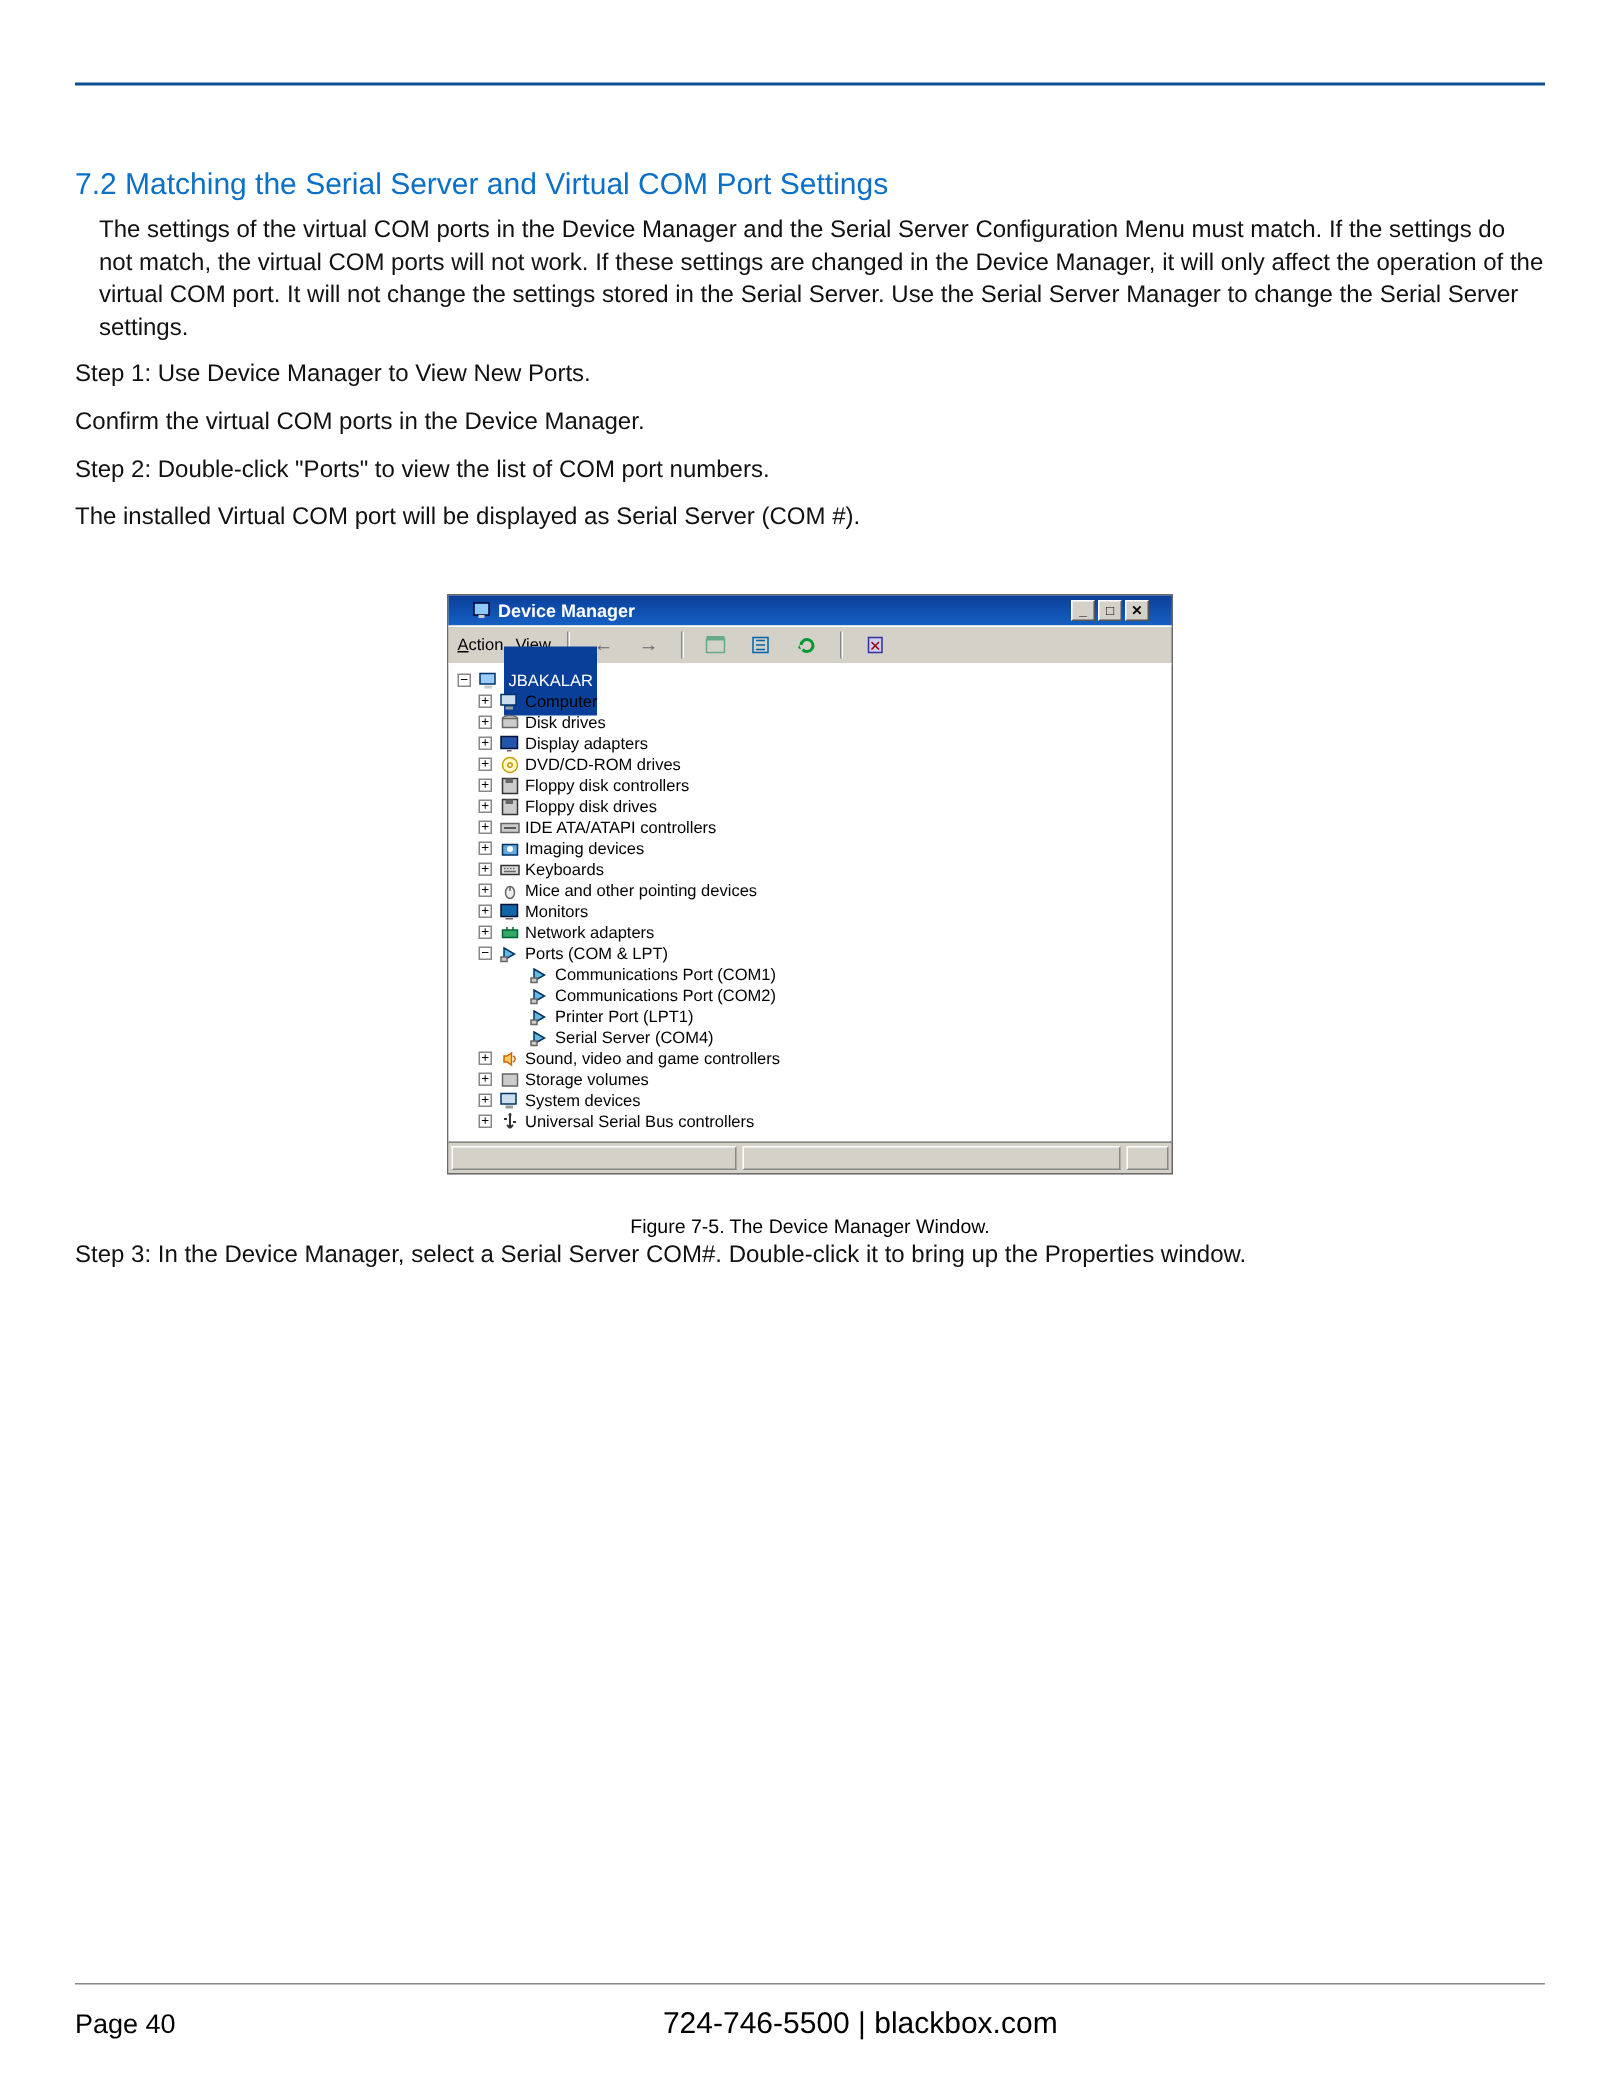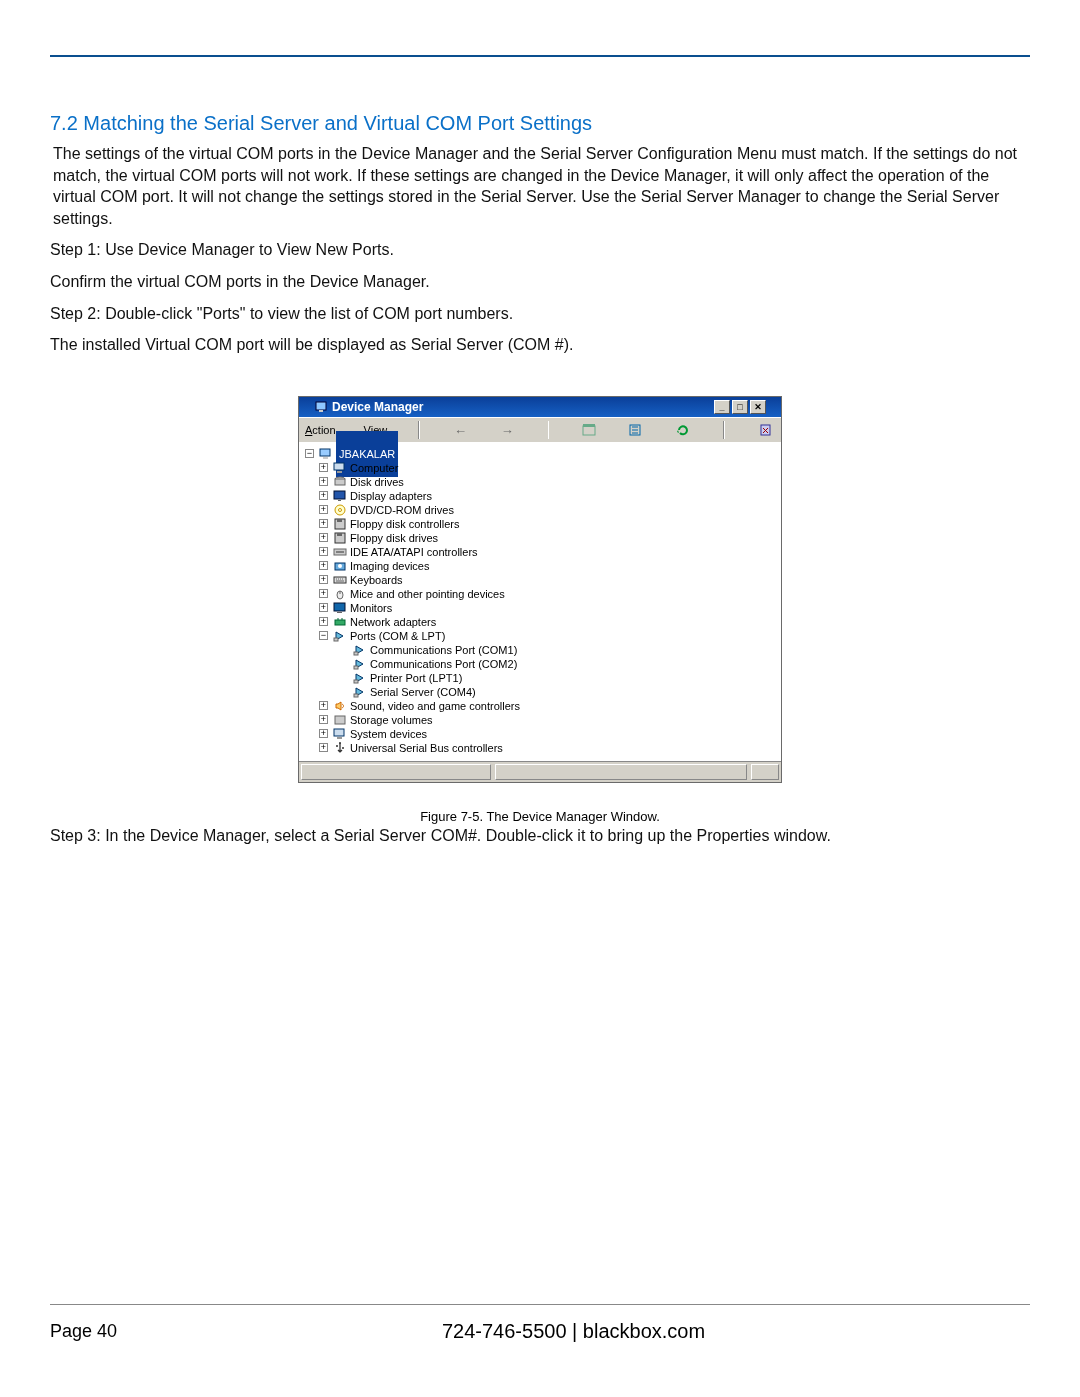--- a/index.html
+++ b/index.html
@@ -1,47 +1,47 @@
 <!DOCTYPE html>
 <html><head>
 <meta charset="utf-8">
 <style>
 html,body{margin:0;padding:0;background:#fff}
 body{width:1080px;min-height:1397px;position:relative;font-family:"Segoe UI",Arial,sans-serif;color:#000}
 .page{padding:55px 50px 0 50px}
 .chapter-title{font-size:24px;font-weight:400;color:#000;margin:0 0 8px 0}
 .rule{border:none;border-bottom:2px solid #0a4f8f;margin:0 0 55px 0}
 .section-title{font-size:20px;font-weight:400;color:#0a70c8;margin:0 0 8px 0}
-p{font-size:16px;line-height:1.35;margin:0 0 10px 3px;color:#111}
+p{font-size:16px;line-height:1.35;margin:0 0 10px 16px;color:#111}
 .step{font-size:16px;line-height:1.35;margin:0 0 10px 0}
 .figure-wrap{text-align:center;margin:40px 0 20px 0}
 .dm-window{display:inline-block;width:482px;border:1px solid #6a6a6a;text-align:left;background:#d4d1c8;box-shadow:0 0 0 1px #000 inset}
 .dm-title{background:linear-gradient(#0a3f99,#1660c4);color:#fff;font-size:12px;font-family:Tahoma,Arial,sans-serif;font-weight:bold;height:20px;display:flex;align-items:center;padding:0 15px}
 .dm-title .icon{width:14px;height:14px;margin-right:4px;display:inline-flex;align-items:center;justify-content:center}
 .dm-title .spacer{flex:1}
 .winbtns{display:flex;gap:2px}
 .winbtn{width:16px;height:14px;background:#d4d1c8;border:1px solid #fff;border-right-color:#555;border-bottom-color:#555;box-sizing:border-box;display:flex;align-items:center;justify-content:center;font-size:9px;font-family:Arial;color:#000}
-.dm-menu{background:#d4d1c8;font-family:Tahoma,Arial,sans-serif;font-size:11px;padding:2px 6px;display:flex;align-items:center;gap:28px;border-top:1px solid #fff}
+.dm-menu{background:#d4d1c8;font-family:Tahoma,Arial,sans-serif;font-size:11px;padding:2px 6px;display:flex;align-items:center;gap:8px;border-top:1px solid #fff}
 .dm-menu span u{text-decoration:underline}
 .tbtn{width:22px;height:20px;display:flex;align-items:center;justify-content:center;font-size:13px;color:#666}
 .tbtn.enabled{color:#333}
 .tsep{width:1px;height:18px;background:#888;margin:0 3px;border-right:1px solid #fff}
 .dm-tree{background:#fff;min-height:260px;font-family:Tahoma,Arial,sans-serif;font-size:11px;padding:4px 2px 6px 2px;border-top:1px solid #fff}
 .tree-root{display:flex;align-items:center;gap:3px}
 .tree-root .rlabel{background:#0a3f99;color:#fff;padding:16px 3px}
 .node{display:flex;align-items:center;height:14px;line-height:14px;gap:3px;white-space:nowrap}
 .expander{width:9px;height:9px;border:1px solid #888;display:inline-flex;align-items:center;justify-content:center;font-size:9px;line-height:7px;color:#000;background:#fff;margin-right:2px;box-sizing:border-box}
 .nicon{width:14px;height:12px;display:inline-flex;align-items:center;justify-content:center;font-size:11px}
 .indent1{padding-left:18px}
 .indent2{padding-left:52px}
 .dm-status{background:#d4d1c8;height:20px;border-top:1px solid #888;display:flex}
 .dm-status .cell{flex:1;border:1px solid #888;border-top-color:#fff;border-left-color:#fff;margin:2px}
 .dm-status .cell:last-child{flex:0 0 26px}
 .fig-cap{font-size:13px;margin:25px 0 1px 0}
-.footer{position:absolute;left:50px;right:50px;bottom:54px}
+.footer{position:absolute;left:50px;right:50px;bottom:36px}
 .footer-rule{border:none;border-top:1px solid #888;margin:0 0 15px 0}
 .footer-row{display:flex;align-items:center;font-size:18px}
 .footer-row .pg{flex:0 0 auto}
 .footer-row .ctr{flex:1;text-align:center;font-size:20px}
 svg{display:block}
 </style>
 </head>
 <body>
 
 <div class="page">

